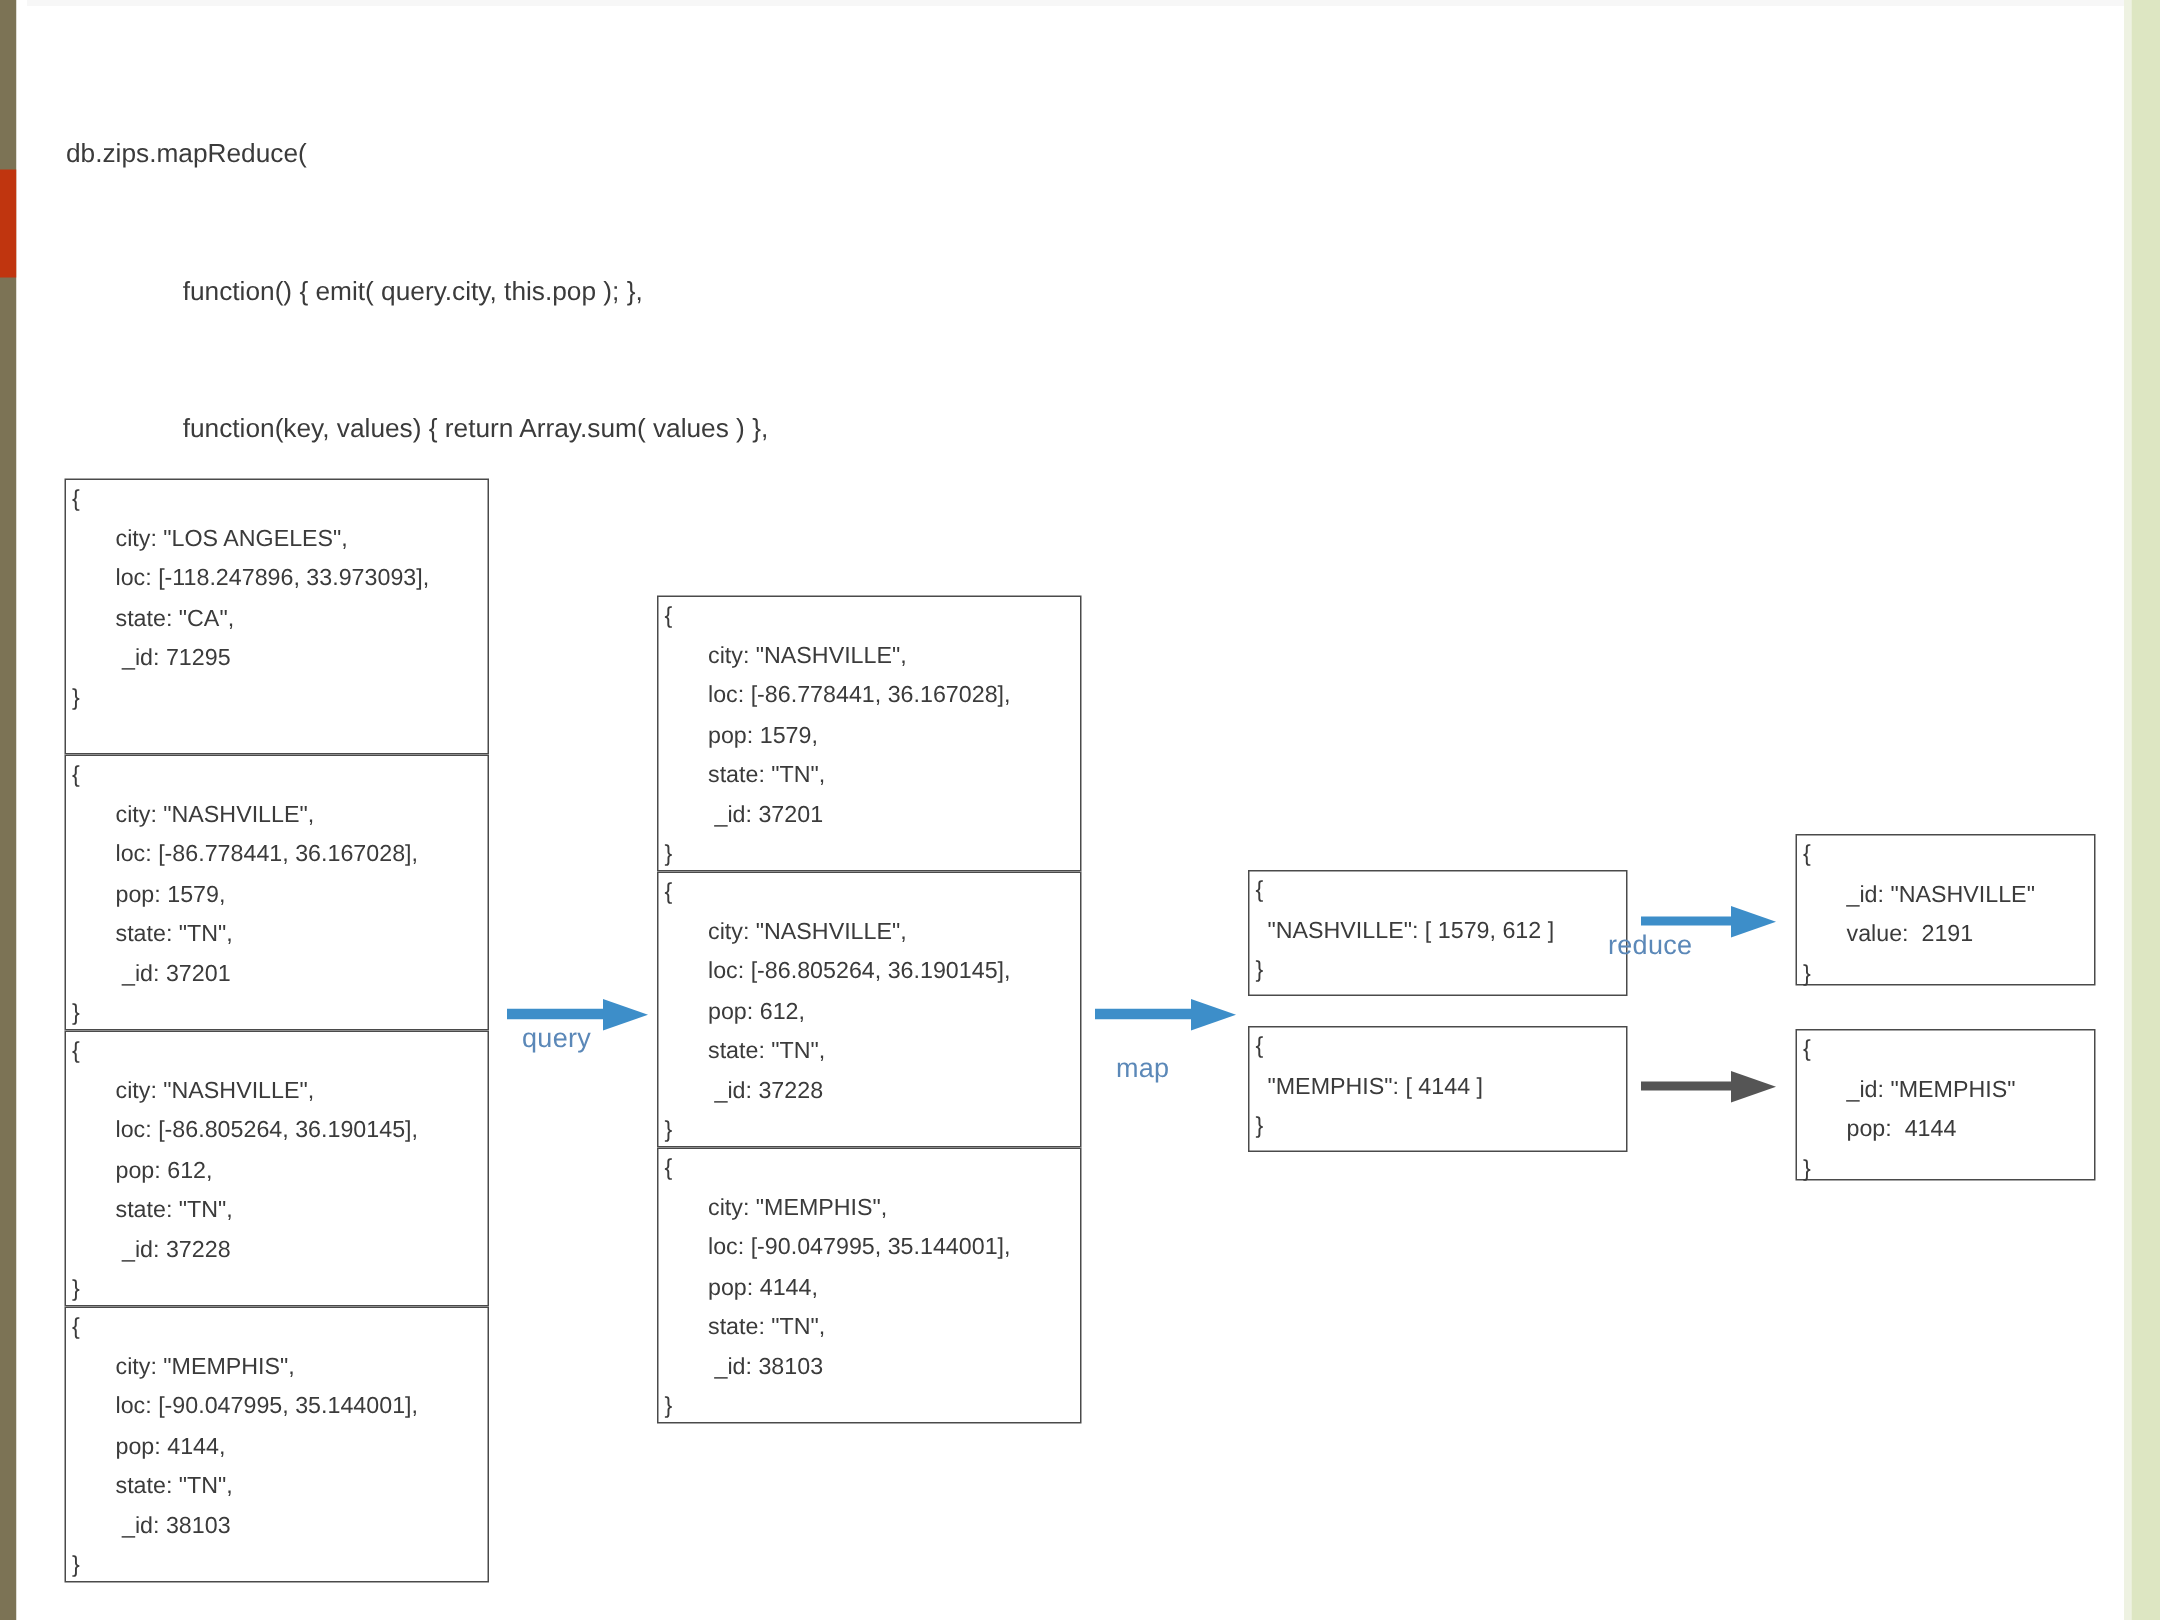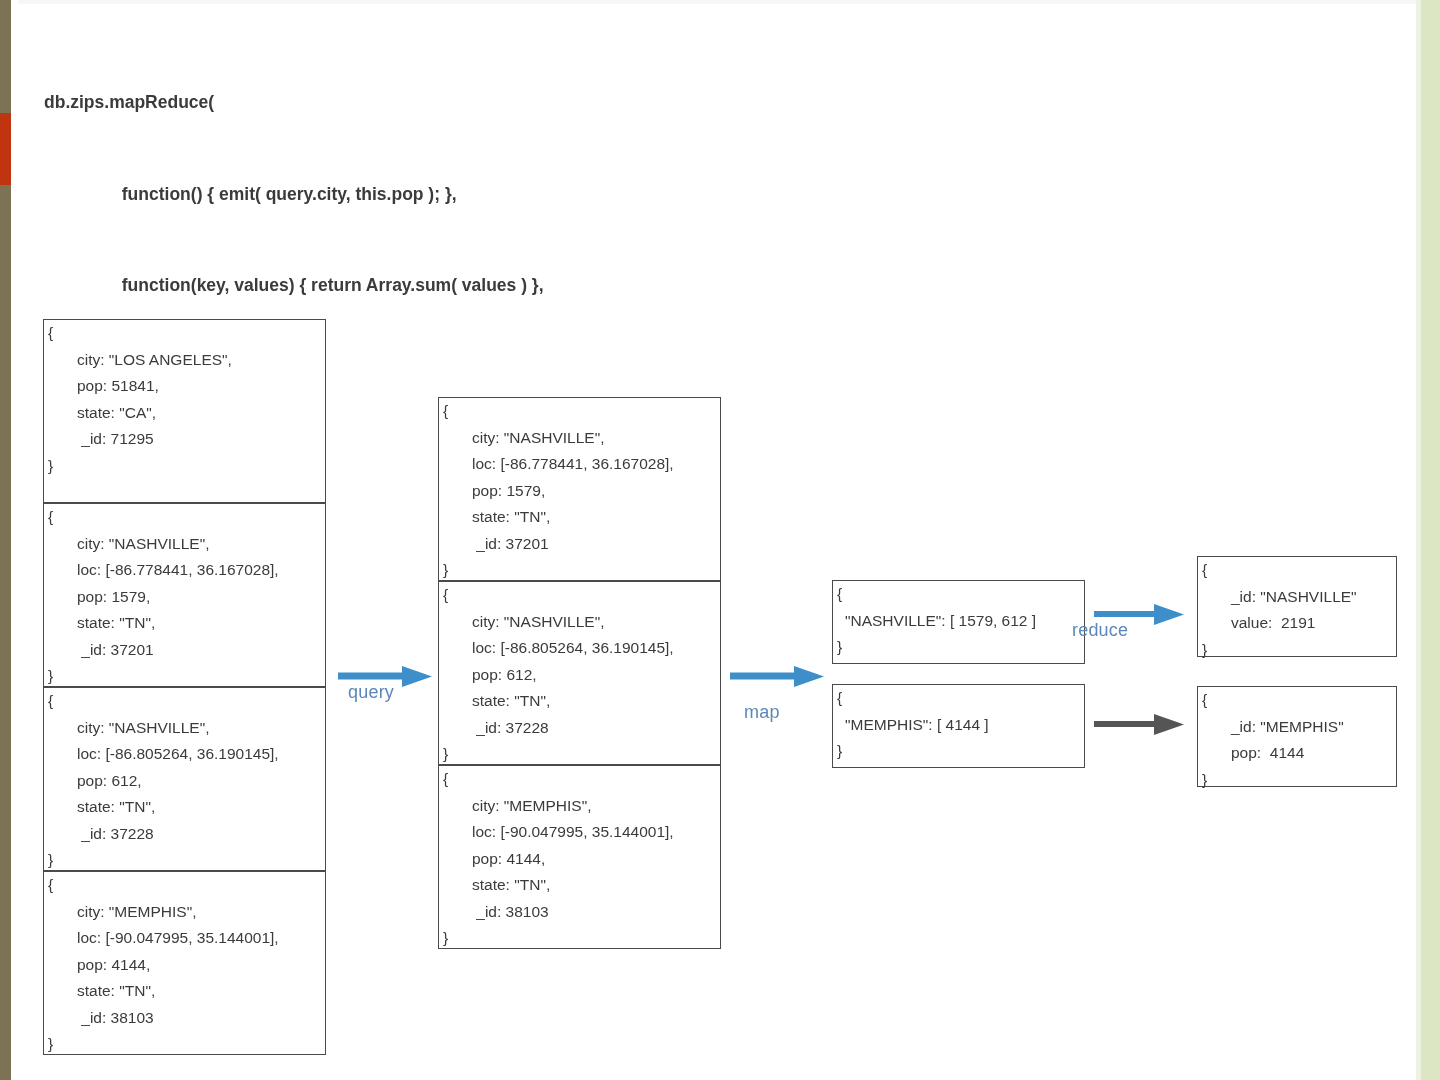--- a/index.html
+++ b/index.html
@@ -60,21 +60,21 @@
   
   .code-block {
     position: absolute;
     left: 44px;
     top: 26px;
     color: #3b3b3b;
     font-size: 17.5px;
     line-height: 30.5px;
     white-space: pre;
   }
-  .code-line { white-space: pre; font-weight: bold; }
+  .code-line { white-space: pre; }
 
   
   .doc-box {
     position: absolute;
     border: 1.4px solid #4a4a4a;
     background: #ffffff;
     box-sizing: border-box;
     color: #3b3b3b;
     font-size: 15.5px;
     line-height: 26.5px;
@@ -128,21 +128,21 @@
     <div class="code-line">                {</div>
     <div class="code-line">                  query: { state: "TN" },</div>
     <div class="code-line">                  out: "city_pop_totals"</div>
     <div class="code-line">                }</div>
     <div class="code-line">             );</div>
   </div>
 
   <div class="doc-box col-source" style="top:319px; height:184px;">
     <span class="brace">{</span>
     <span class="field">city: "LOS ANGELES",</span>
-    <span class="field">pop: 51841,</span>
+    <span class="field">loc: [-118.247896, 33.973093],</span>
     <span class="field">state: "CA",</span>
     <span class="field"> _id: 71295</span>
     <span class="brace">}</span>
   </div>
 
   <div class="doc-box col-source" style="top:503px; height:184px;">
     <span class="brace">{</span>
     <span class="field">city: "NASHVILLE",</span>
     <span class="field">loc: [-86.778441, 36.167028],</span>
     <span class="field">pop: 1579,</span>

